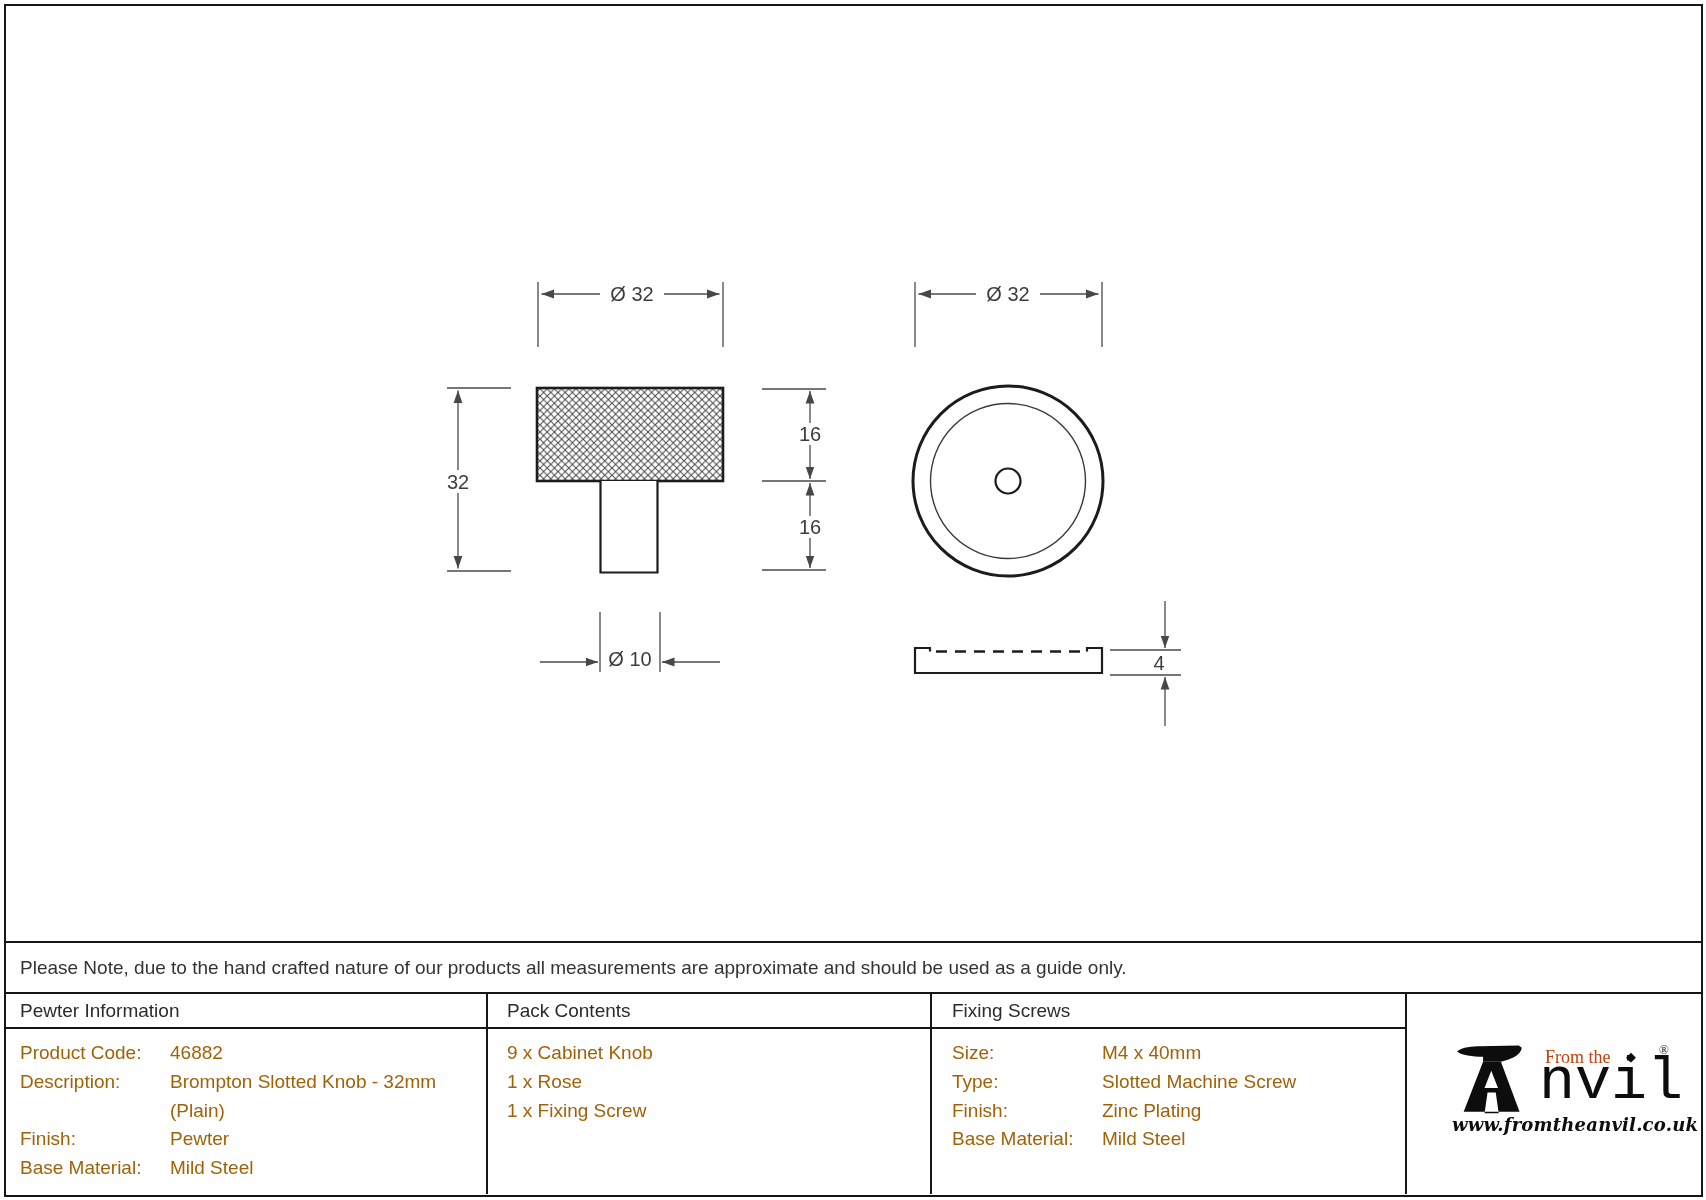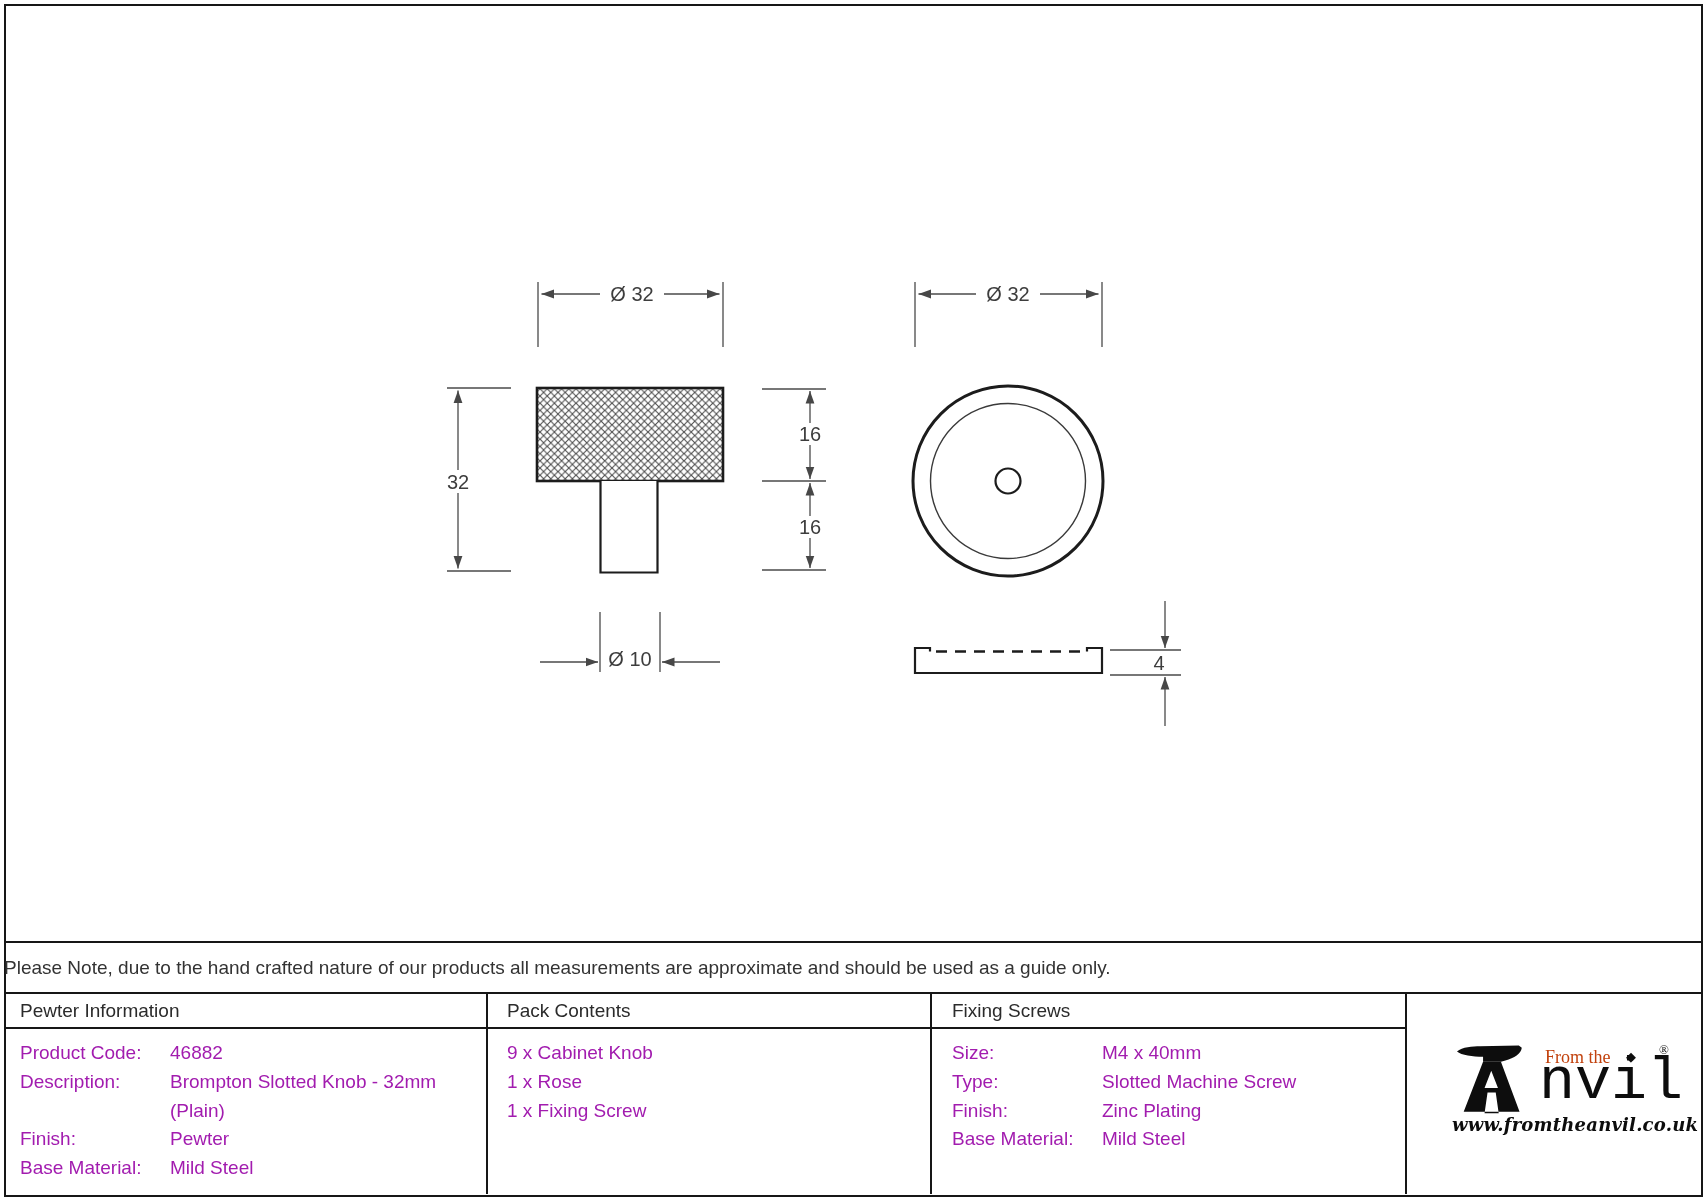--- a/index.html
+++ b/index.html
@@ -4,26 +4,26 @@
 <style>
   html,body{margin:0;padding:0;background:#ffffff;}
   .page{position:relative;width:1706px;height:1200px;background:#fff;overflow:hidden;
         font-family:"Liberation Sans","DejaVu Sans",sans-serif;color:#2b2b2b;}
   .frame{position:absolute;left:4px;top:4px;width:1695px;height:1189px;border:2.5px solid #161616;}
   .drawing-svg{position:absolute;left:0;top:0;}
   .dimtext{font-family:"Liberation Sans","DejaVu Sans",sans-serif;font-size:20px;fill:#3d3d3d;}
   
   .note-row{position:absolute;left:4px;top:941px;width:1698px;height:53px;box-sizing:border-box;
             border-top:2.5px solid #161616;border-bottom:2.5px solid #161616;
-            display:flex;align-items:center;font-size:19px;color:#333;text-align:right;}
+            display:flex;align-items:center;padding-left:16px;font-size:19px;color:#333;text-align:right;}
   
   .vline{position:absolute;background:#161616;width:2px;top:994px;height:200px;}
   .hline-header{position:absolute;background:#161616;left:6px;top:1027px;width:1401px;height:2px;}
   .thead{position:absolute;top:994px;height:33px;display:flex;align-items:center;font-size:19px;color:#2b2b2b;}
-  .tblock{position:absolute;top:1039px;font-size:19px;line-height:28.8px;color:#a21caf;}
+  .tblock{position:absolute;top:1039px;font-size:19px;line-height:28.8px;color:#a16207;}
   .trow{display:flex;}
   .tlabel{display:inline-block;width:150px;flex:0 0 150px;}
   .tval{display:inline-block;}
   
   .logo-cell{position:absolute;left:1407px;top:994px;width:293px;height:200px;}
   .logo-tagline{position:absolute;left:138px;top:53px;font-family:"Liberation Serif","DejaVu Serif",serif;
                 font-size:18px;color:#c2410c;}
   .logo-name{position:absolute;left:132px;top:58px;font-family:Liberation Mono, monospace;
              font-size:60px;line-height:60px;color:#0d0d0d;}
   .logo-diamond{position:absolute;left:219px;top:55px;font-size:13px;color:#0d0d0d;}

